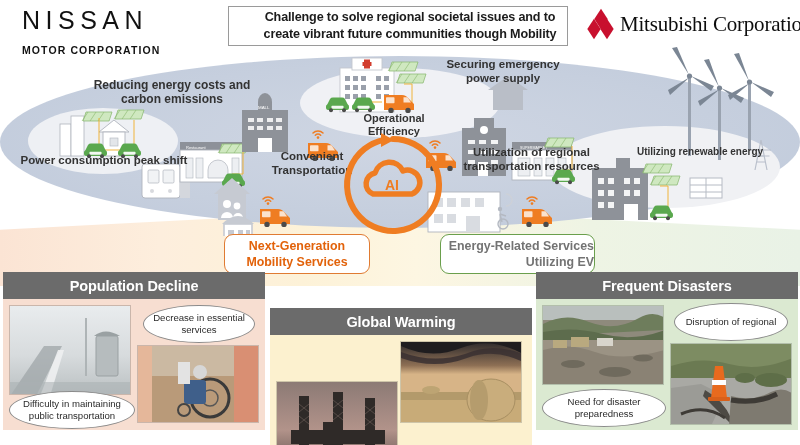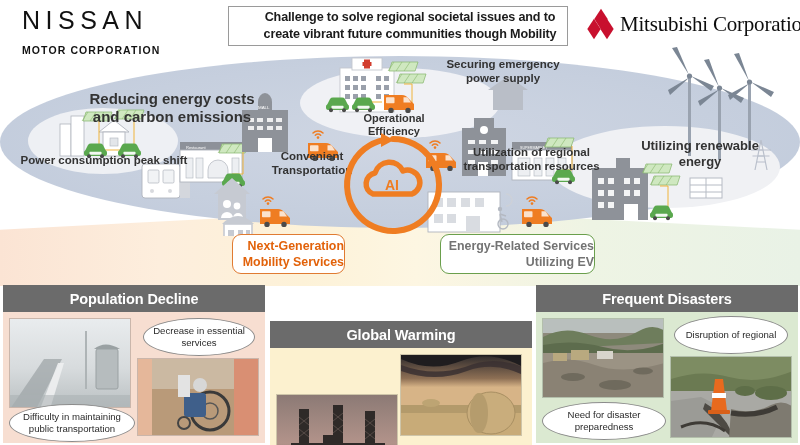--- a/index.html
+++ b/index.html
@@ -63,44 +63,44 @@
   }
   .ell-in{position:absolute;border-radius:50%;background:#eef0f4;}
   .ell-in.a{left:28px;top:62px;width:150px;height:66px;}
   .ell-in.b{left:300px;top:22px;width:200px;height:70px;
     background:#f0f1f5;}
   .ell-in.c{left:550px;top:80px;width:230px;height:82px;background:#f0f1f4;}
 
   
   .lab{position:absolute;color:#333333;font-weight:700;text-align:center;line-height:1.2;z-index:22;}
   .lab.l1{left:20px;top:108px;width:168px;font-size:11.5px;}
-  .lab.l2{left:88px;top:44px;width:168px;font-size:15px;}
+  .lab.l2{left:88px;top:32px;width:168px;font-size:12px;}
   .lab.l3{left:252px;top:104px;width:120px;font-size:11.5px;}
   .lab.l4{left:338px;top:66px;width:112px;font-size:11px;}
   .lab.l5{left:428px;top:12px;width:150px;font-size:11.5px;}
   .lab.l6{left:444px;top:100px;width:175px;font-size:11.5px;}
-  .lab.l7{left:625px;top:92px;width:150px;font-size:13px;text-align:center;}
+  .lab.l7{left:625px;top:100px;width:150px;font-size:10px;text-align:center;}
 
   
   .ai-wrap{position:absolute;left:340px;top:86px;width:106px;height:106px;z-index:24;}
 
   
   .ic{position:absolute;z-index:18;}
 
   
   .pill{
     position:absolute;top:234px;height:40px;border-radius:9px;background:#ffffff;
     display:flex;align-items:center;justify-content:center;text-align:center;
     font-weight:700;font-size:12.4px;line-height:1.3;box-sizing:border-box;z-index:30;
   }
-  .pill.mobility{left:232px;width:113px;border:1.6px solid #e07b32;color:#e2620a;text-align:right;}
+  .pill.mobility{left:224px;width:146px;border:1.6px solid #e07b32;color:#e2620a;}
   .pill.energy{left:440px;width:155px;border:1.6px solid #6a9f4c;color:#737373;text-align:right;}
 
   
-  .panels{position:absolute;left:0;top:285px;width:800px;height:160px;z-index:35;}
+  .panels{position:absolute;left:0;top:272px;width:800px;height:160px;z-index:35;}
   .panel{position:absolute;top:0;width:262px;height:158px;box-sizing:border-box;}
   .panel.p1{left:3px;}
   .panel.p2{left:270px;margin-top:36px;}
   .panel.p3{left:536px;}
   .phead{
     height:27px;background:#6b6b6b;color:#fff;display:flex;align-items:center;
     justify-content:center;font-weight:700;font-size:14.5px;letter-spacing:-.1px;
   }
   .pbody{position:relative;height:131px;padding:5px;box-sizing:border-box;}
   .p1 .pbody{background:#f7ded1;}

